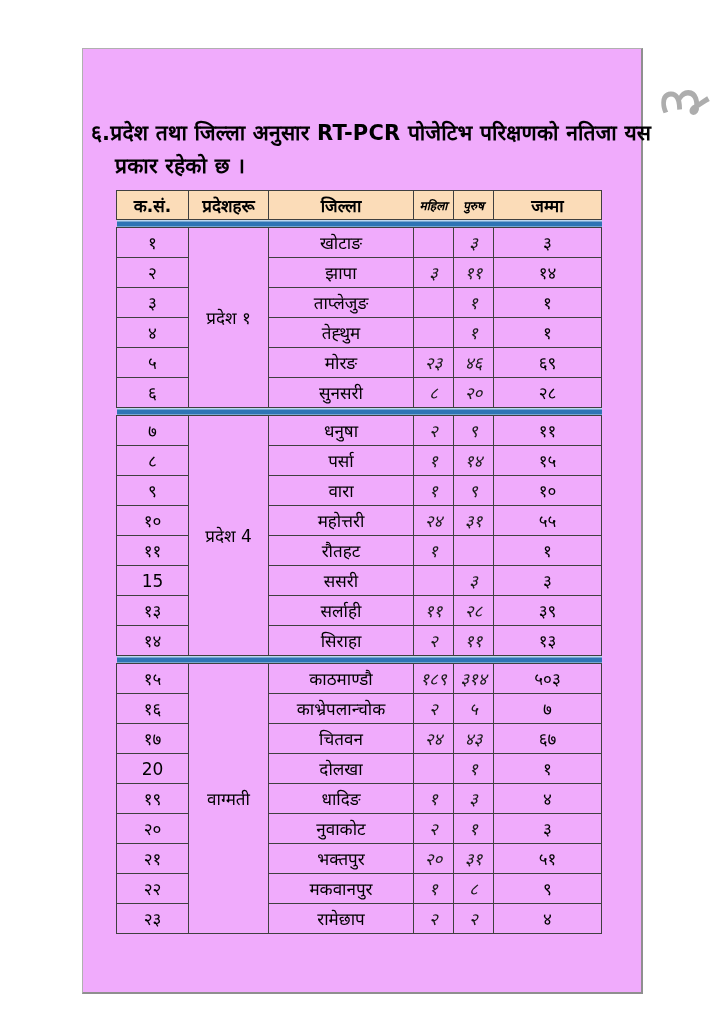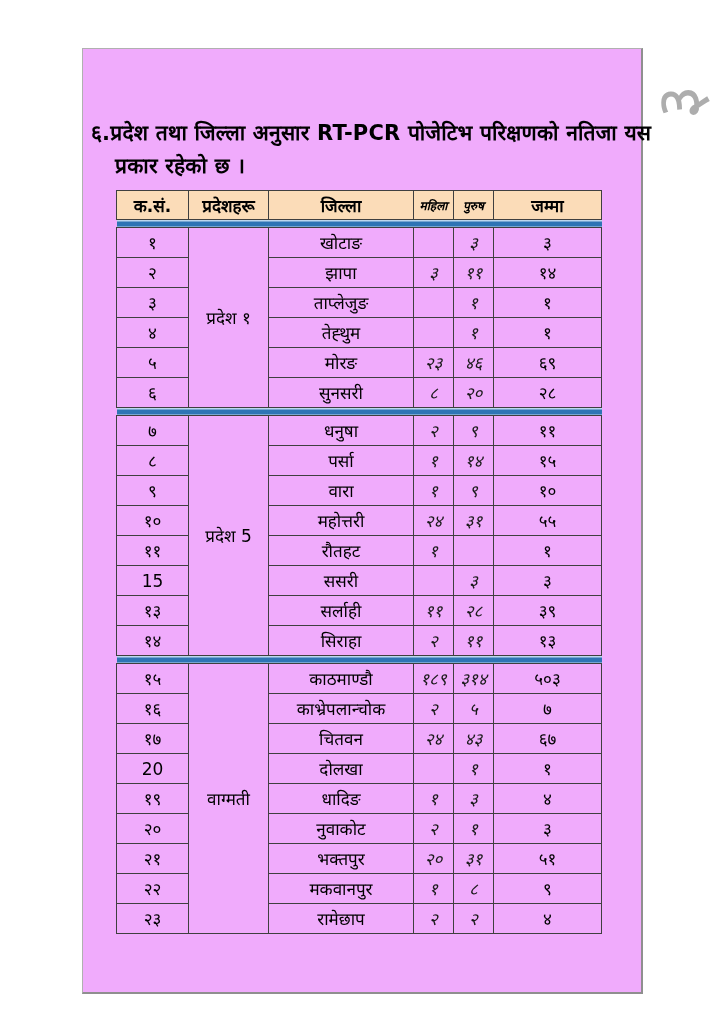--- a/index.html
+++ b/index.html
@@ -184,21 +184,21 @@
             <td class="dist">सुनसरी</td>
             <td class="small-num">८</td>
             <td class="small-num">२०</td>
             <td class="total">२८</td>
           </tr>
           <tr class="sep">
             <td colspan="6"></td>
           </tr>
           <tr>
             <td class="sn">७</td>
-            <td class="prov" rowspan="8">प्रदेश 5</td>
+            <td class="prov" rowspan="8">प्रदेश 4</td>
             <td class="dist">धनुषा</td>
             <td class="small-num">२</td>
             <td class="small-num">९</td>
             <td class="total">११</td>
           </tr>
           <tr>
             <td class="sn">८</td>
             <td class="dist">पर्सा</td>
             <td class="small-num">१</td>
             <td class="small-num">१४</td>

